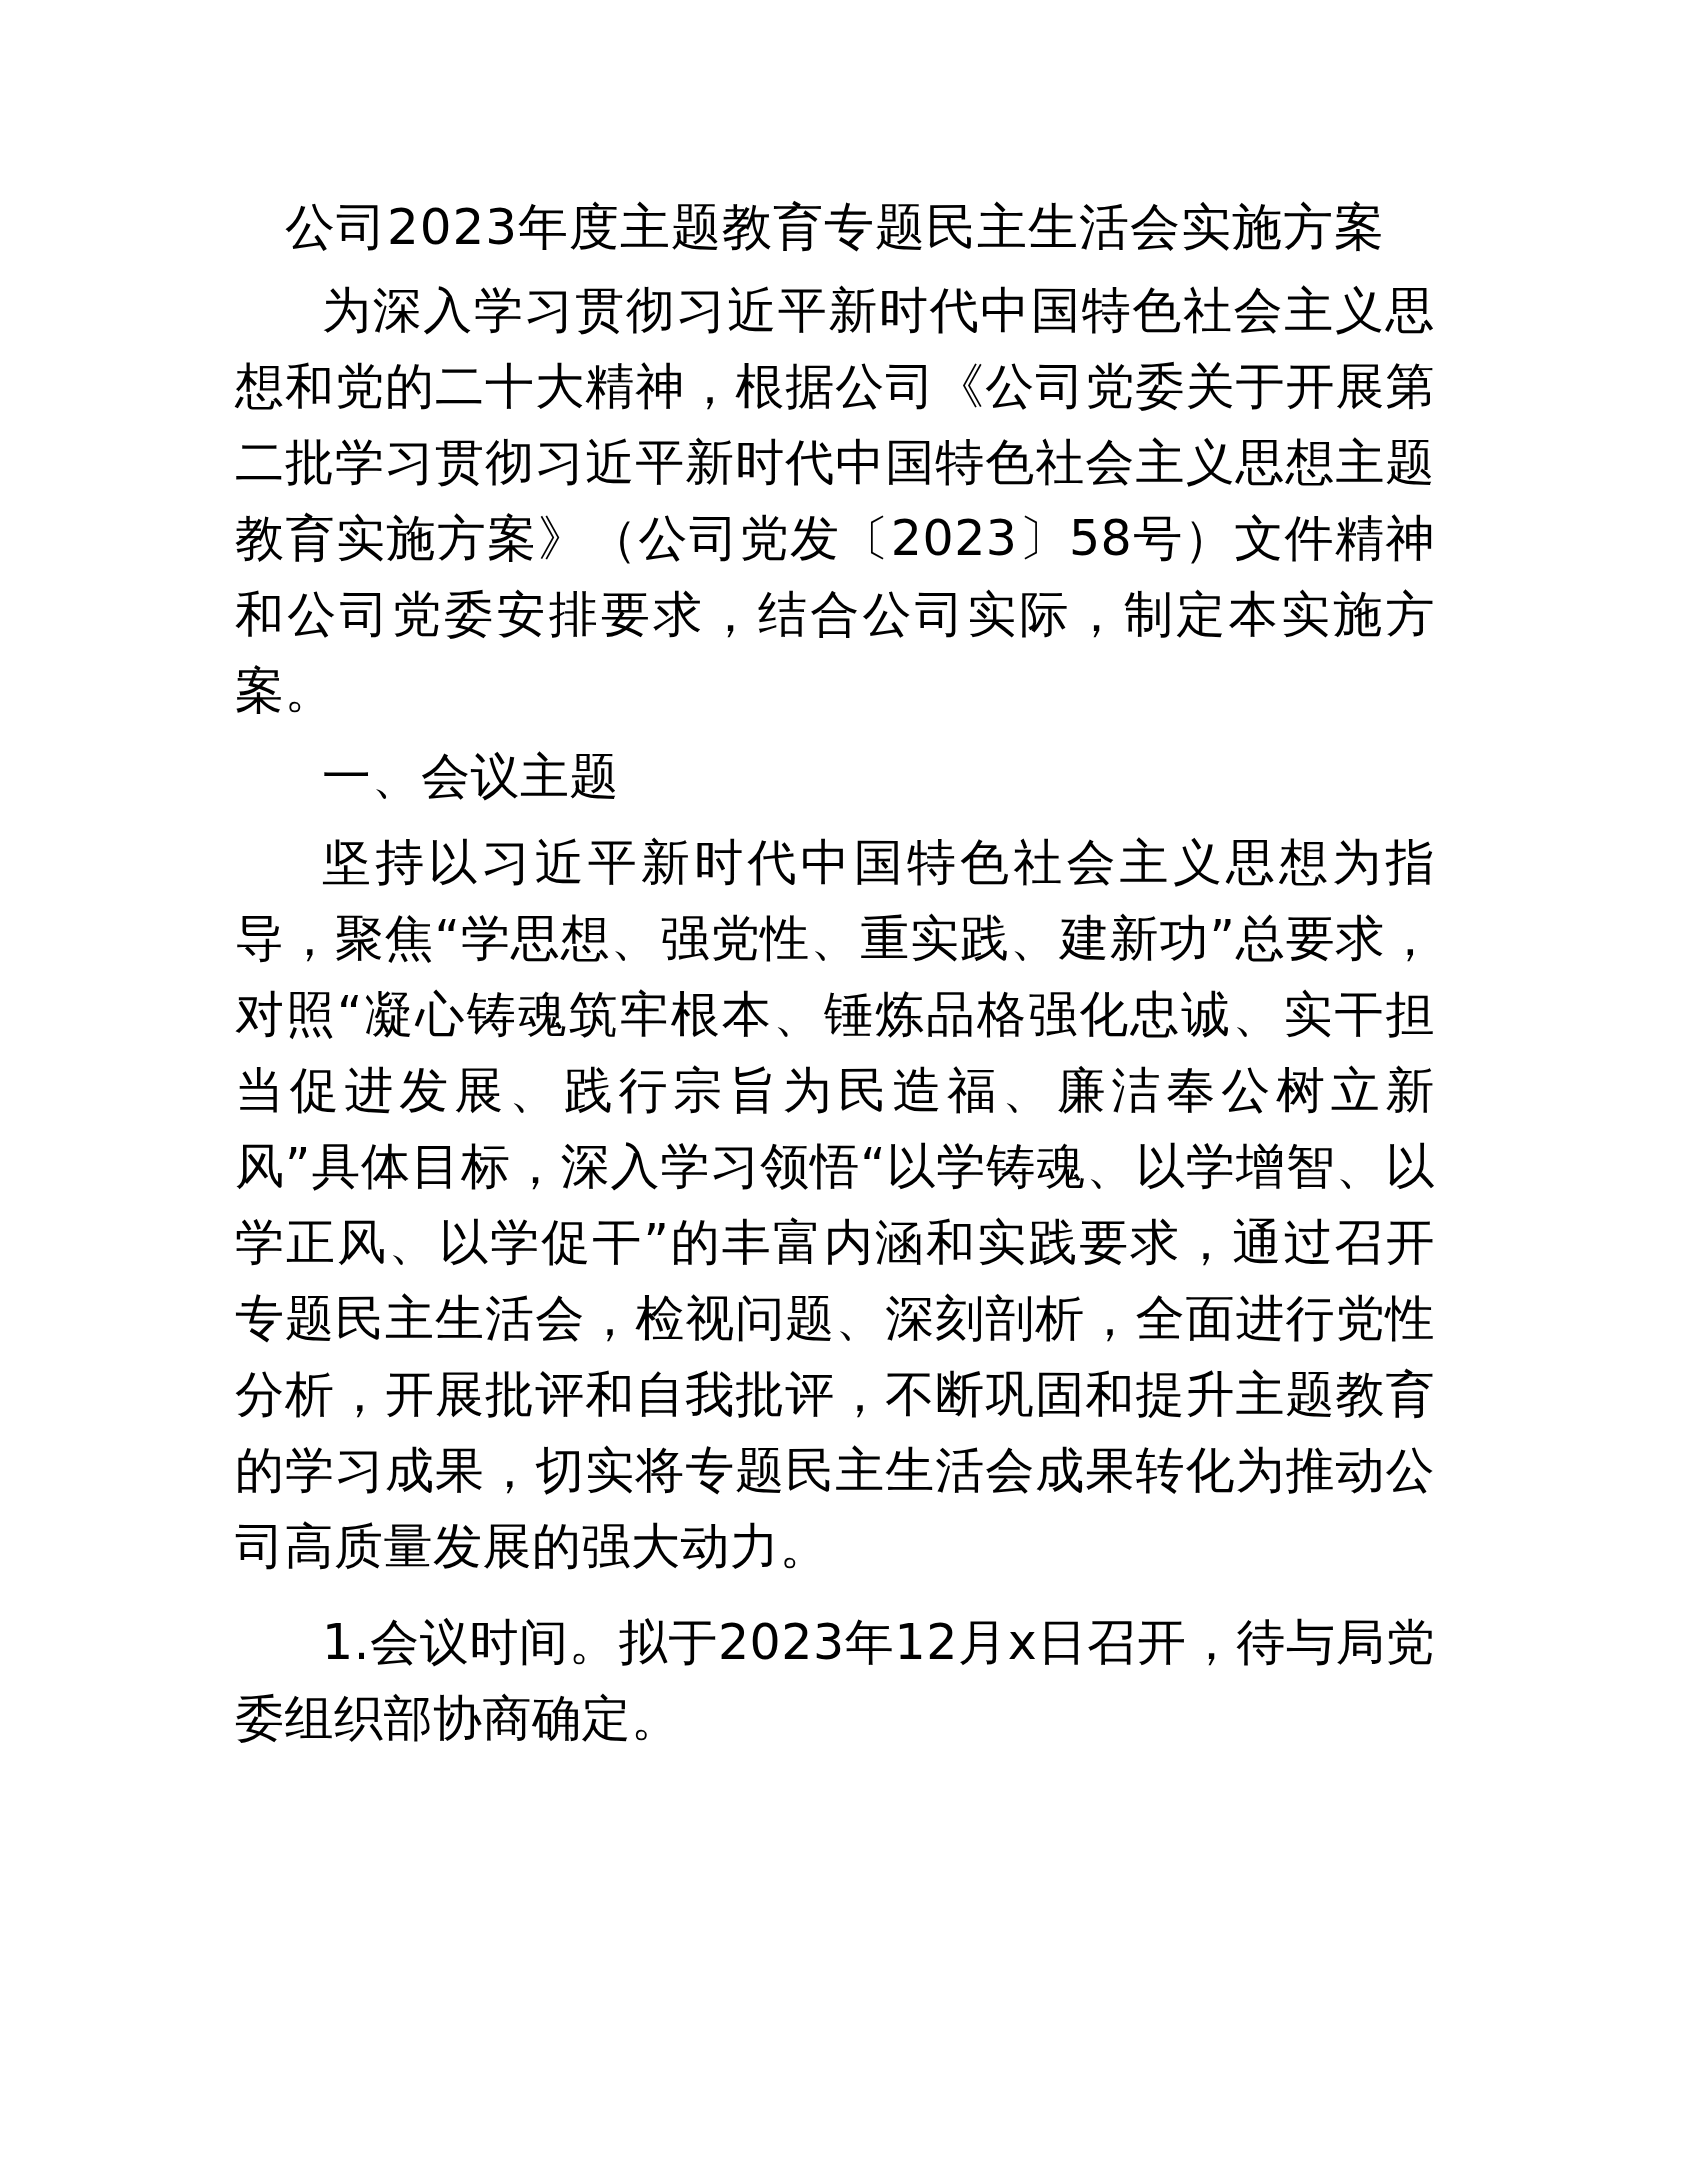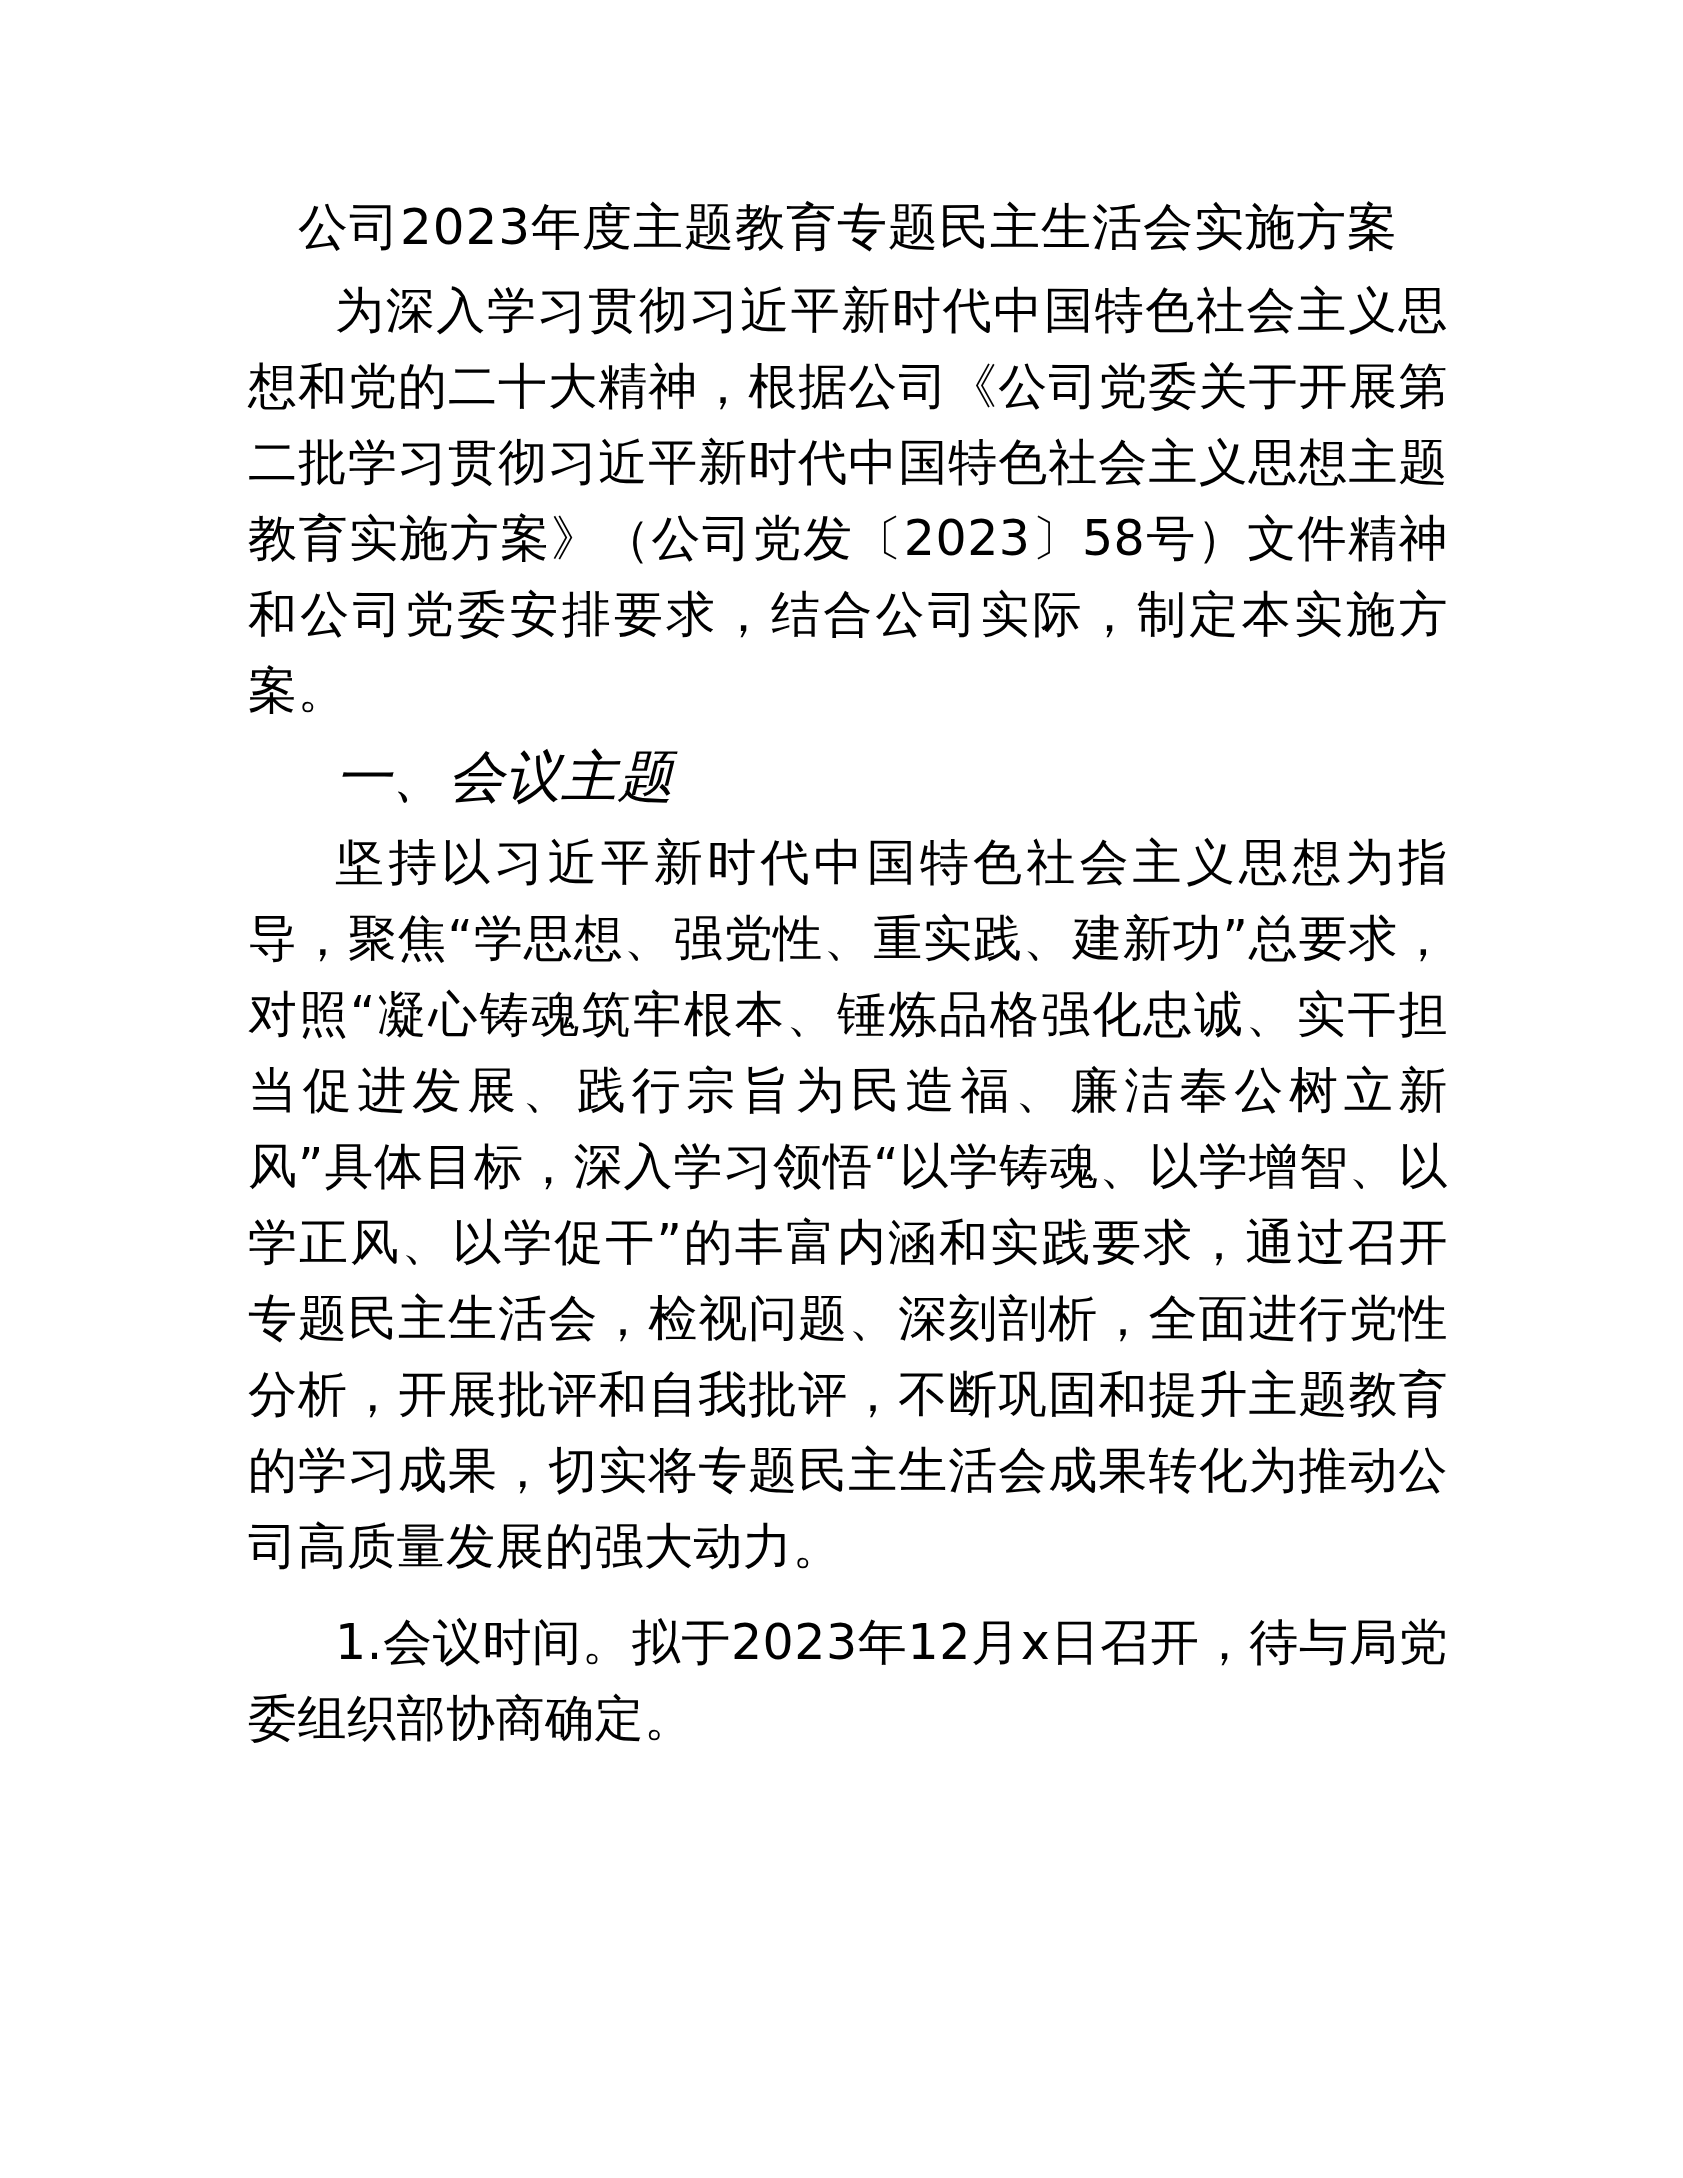--- a/index.html
+++ b/index.html
@@ -10,21 +10,21 @@
     body {
       width: 1683px;
       height: 2178px;
       position: relative;
       overflow: hidden;
       font-family: "DejaVu Sans", "Liberation Sans", sans-serif;
       color: #000000;
     }
     .page {
       position: absolute;
-      left: 248px;
+      left: 235px;
       top: 188px;
       width: 1200px;
     }
     .title {
       text-align: center;
       font-size: 50px;
       line-height: 79px;
       margin: 0 0 6px 0;
       font-weight: normal;
       letter-spacing: 1px;
@@ -32,27 +32,26 @@
     .para {
       font-size: 49px;
       line-height: 76px;
       margin: 0;
       text-indent: 87px;
       text-align: justify;
       text-align-last: left;
       letter-spacing: 0.5px;
     }
     .heading {
-      font-size: 56px;
+      font-size: 49px;
       line-height: 76px;
       margin: 0;
       text-indent: 87px;
       font-weight: normal;
       letter-spacing: 0.5px;
-      font-style: italic;
     }
     .gap { height: 10px; }
   </style>
 </head>
 <body>
 
 <div class="page">
   <h1 class="title">公司2023年度主题教育专题民主生活会实施方案</h1>
 
   <p class="para">为深入学习贯彻习近平新时代中国特色社会主义思想和党的二十大精神，根据公司《公司党委关于开展第二批学习贯彻习近平新时代中国特色社会主义思想主题教育实施方案》（公司党发〔2023〕58号）文件精神和公司党委安排要求，结合公司实际，制定本实施方案。</p>

